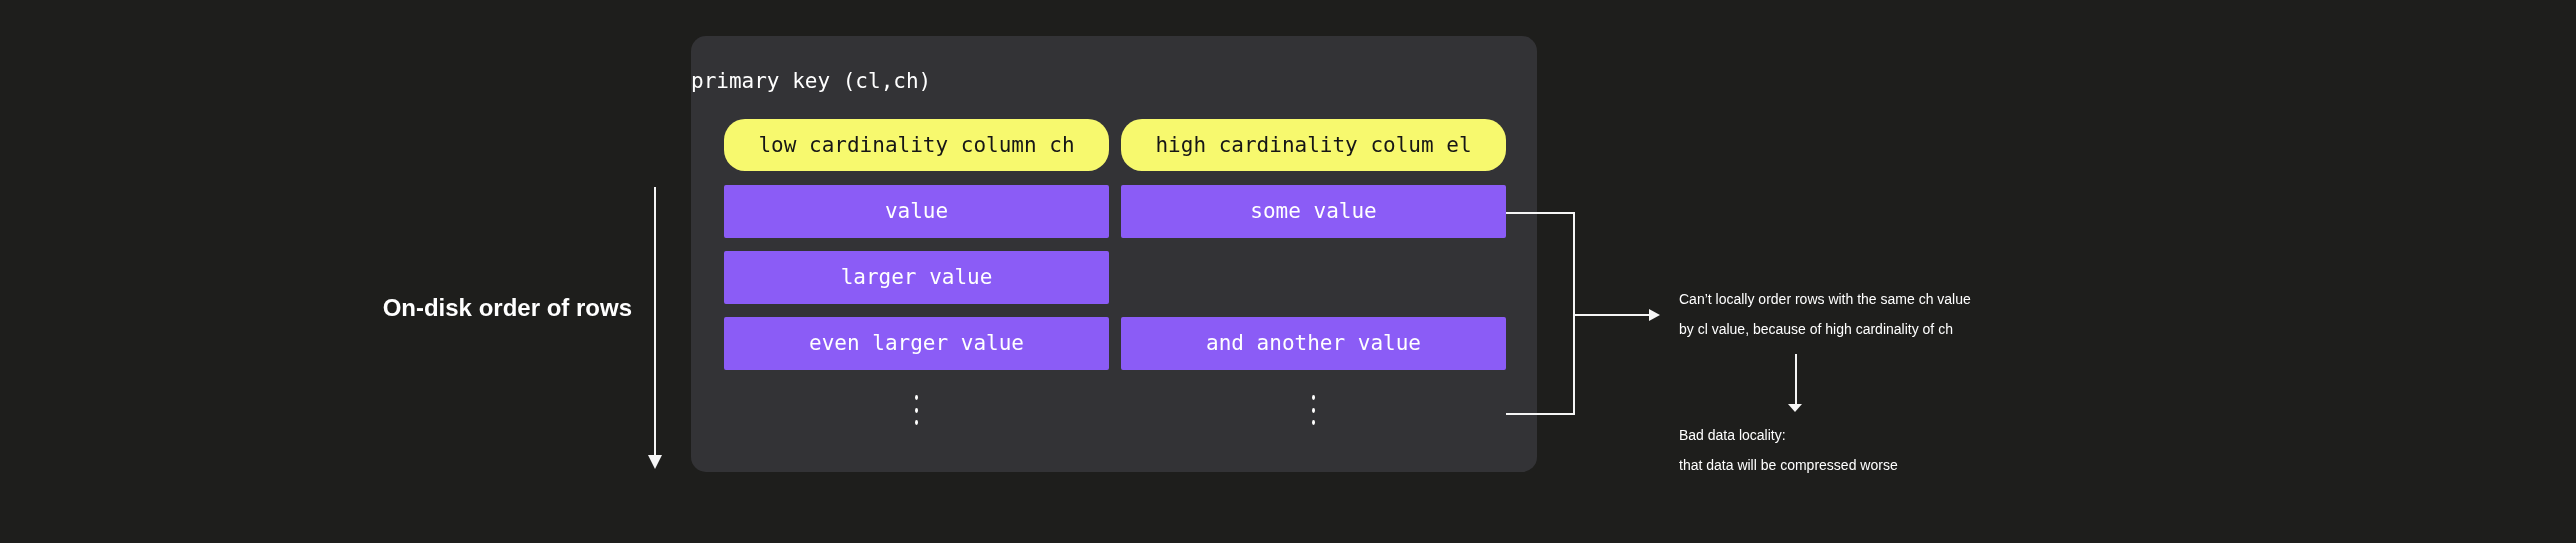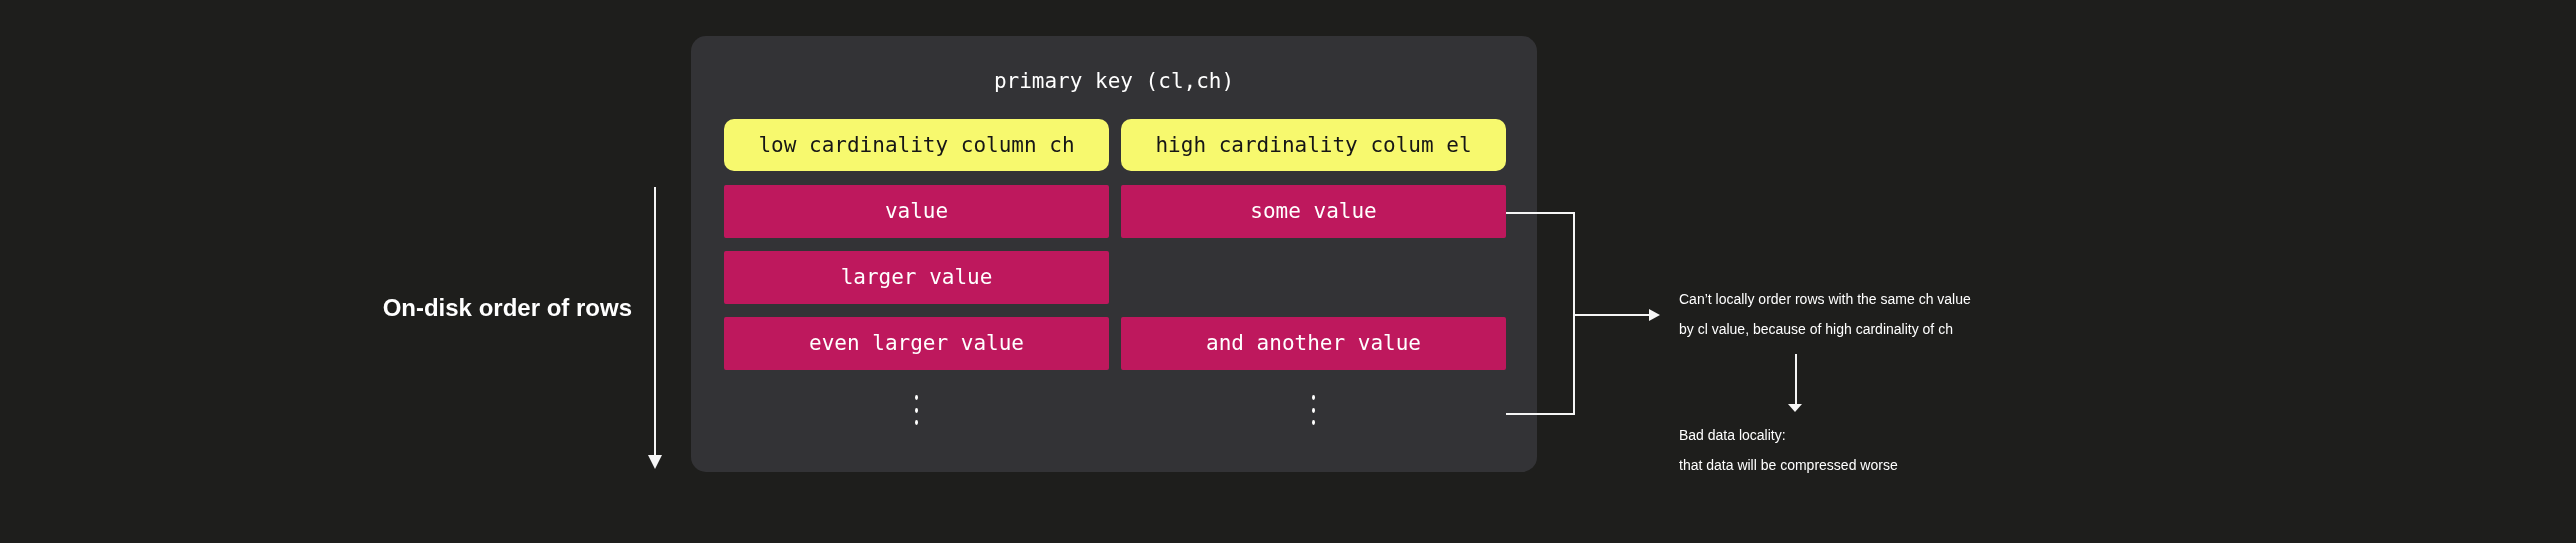--- a/index.html
+++ b/index.html
@@ -17,47 +17,47 @@
     left: 691px; top: 36px;
     width: 846px; height: 436px;
     background: #333336;
     border-radius: 15px;
   }
   .panel-title {
     position: absolute;
     left: 691px; top: 67px;
     width: 846px; height: 29px;
     line-height: 29px;
-    text-align: center;
+    text-align: left;
     color: #ffffff;
     font-family: "DejaVu Sans Mono", monospace;
     font-size: 21px;
   }
   .cell {
     position: absolute;
     width: 385px;
     text-align: center;
     font-family: "DejaVu Sans Mono", monospace;
     font-size: 21px;
   }
   .header-cell {
     height: 52px; line-height: 52px;
     background: #f7f96e;
     color: #161616;
     border-radius: 10px;
   }
   .value-cell {
     height: 53px; line-height: 53px;
-    background: #be185d;
+    background: #8b5cf6;
     color: #ffffff;
     border-radius: 1.9px;
   }
   .col-1 { left: 724px; }
   .col-2 { left: 1121px; }
-  .row-h { top: 119px; }
+  .row-h { top: 119px; border-radius: 21px; }
   .row-1 { top: 185px; }
   .row-2 { top: 251px; }
   .row-3 { top: 317px; }
   
   .dots {
     position: absolute;
     top: 395px;
     width: 385px; height: 30px;
     display: flex;
     flex-direction: column;

